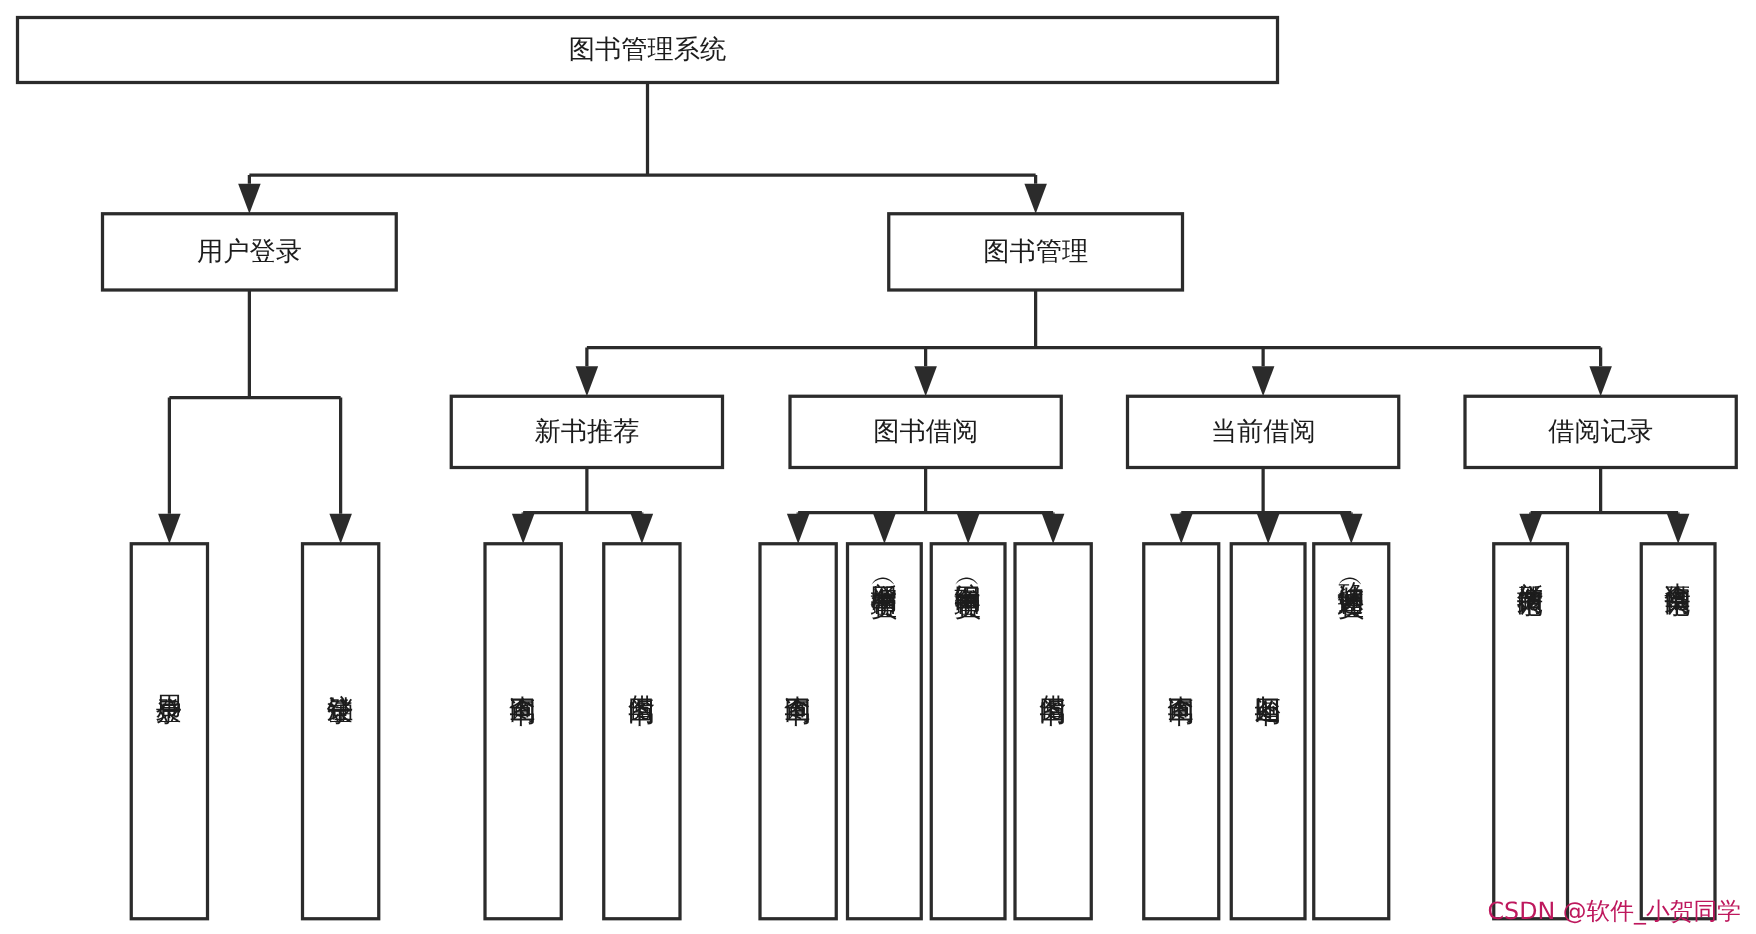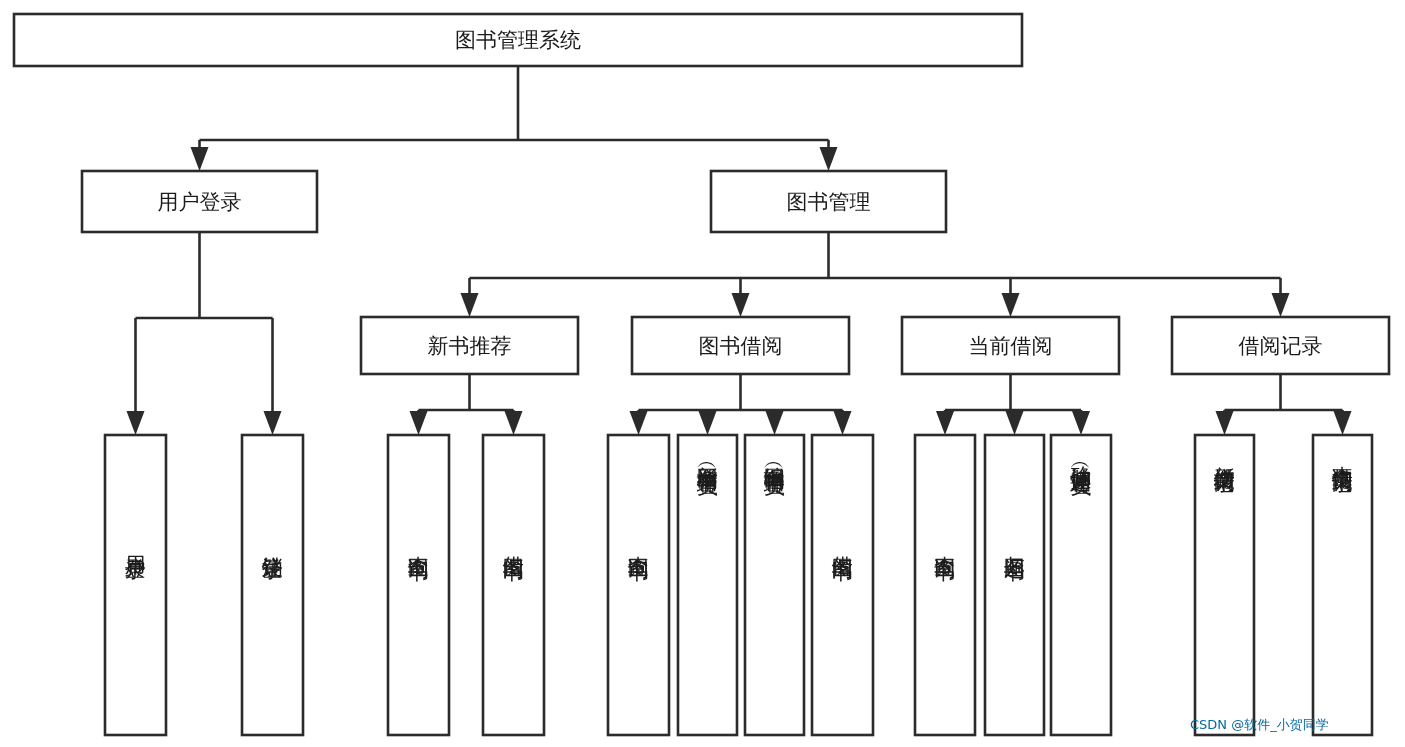--- a/index.html
+++ b/index.html
@@ -60,22 +60,22 @@
     text-align: start;
     white-space: nowrap;
     pointer-events: none;
     user-select: none;
   }
   .watermark {
     position: absolute;
     left: 1190px;
     top: 716px;
     font-family: "DejaVu Sans", "Liberation Sans", sans-serif;
-    font-size: 13px;
-    color: #0369a1;
+    font-size: 19px;
+    color: #be185d;
     white-space: nowrap;
     user-select: none;
   }
 </style>
 </head>
 <body>
 
 <div id="diagram-root">
 
   <svg class="diagram-canvas" viewBox="0 0 1405 747">

